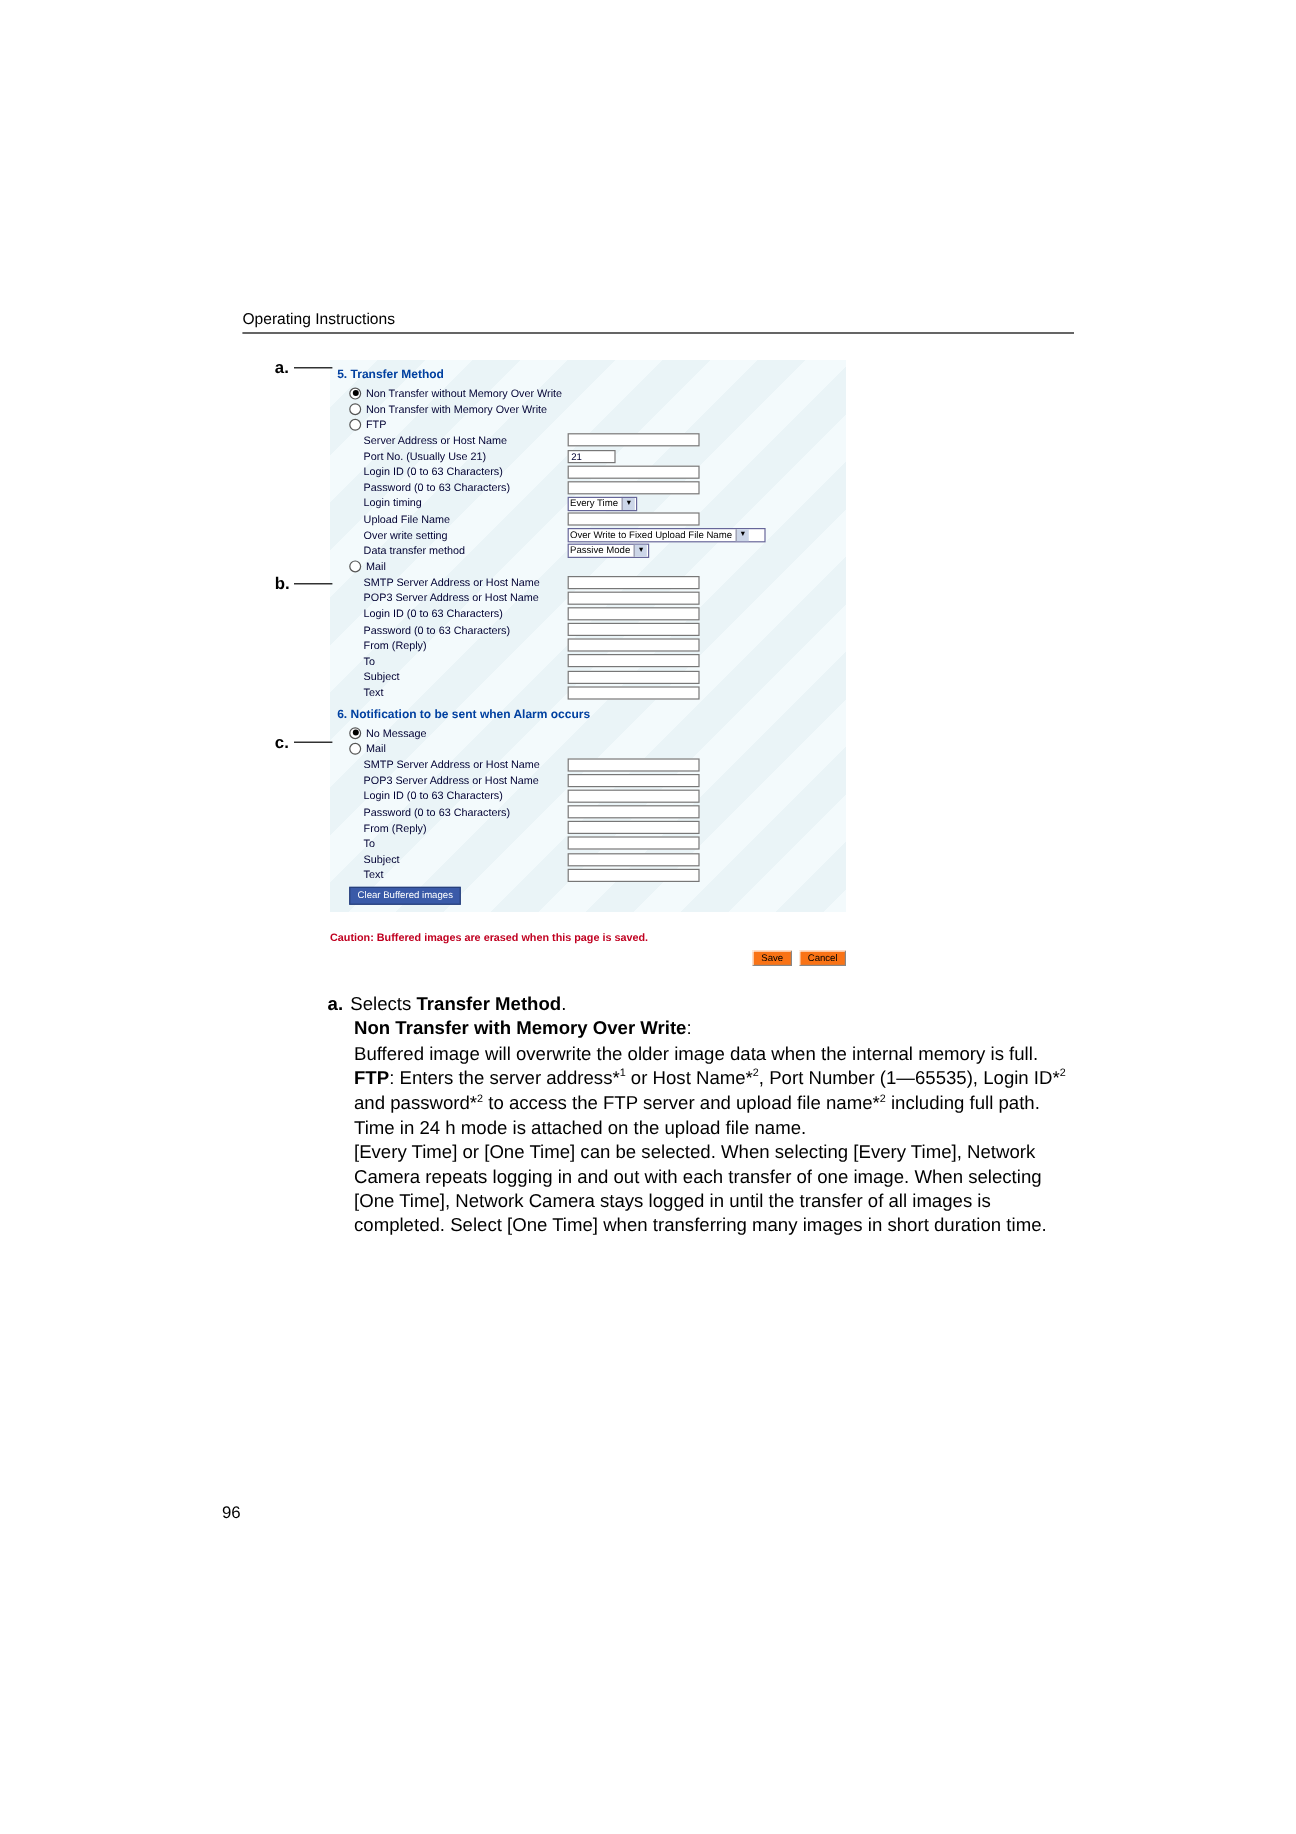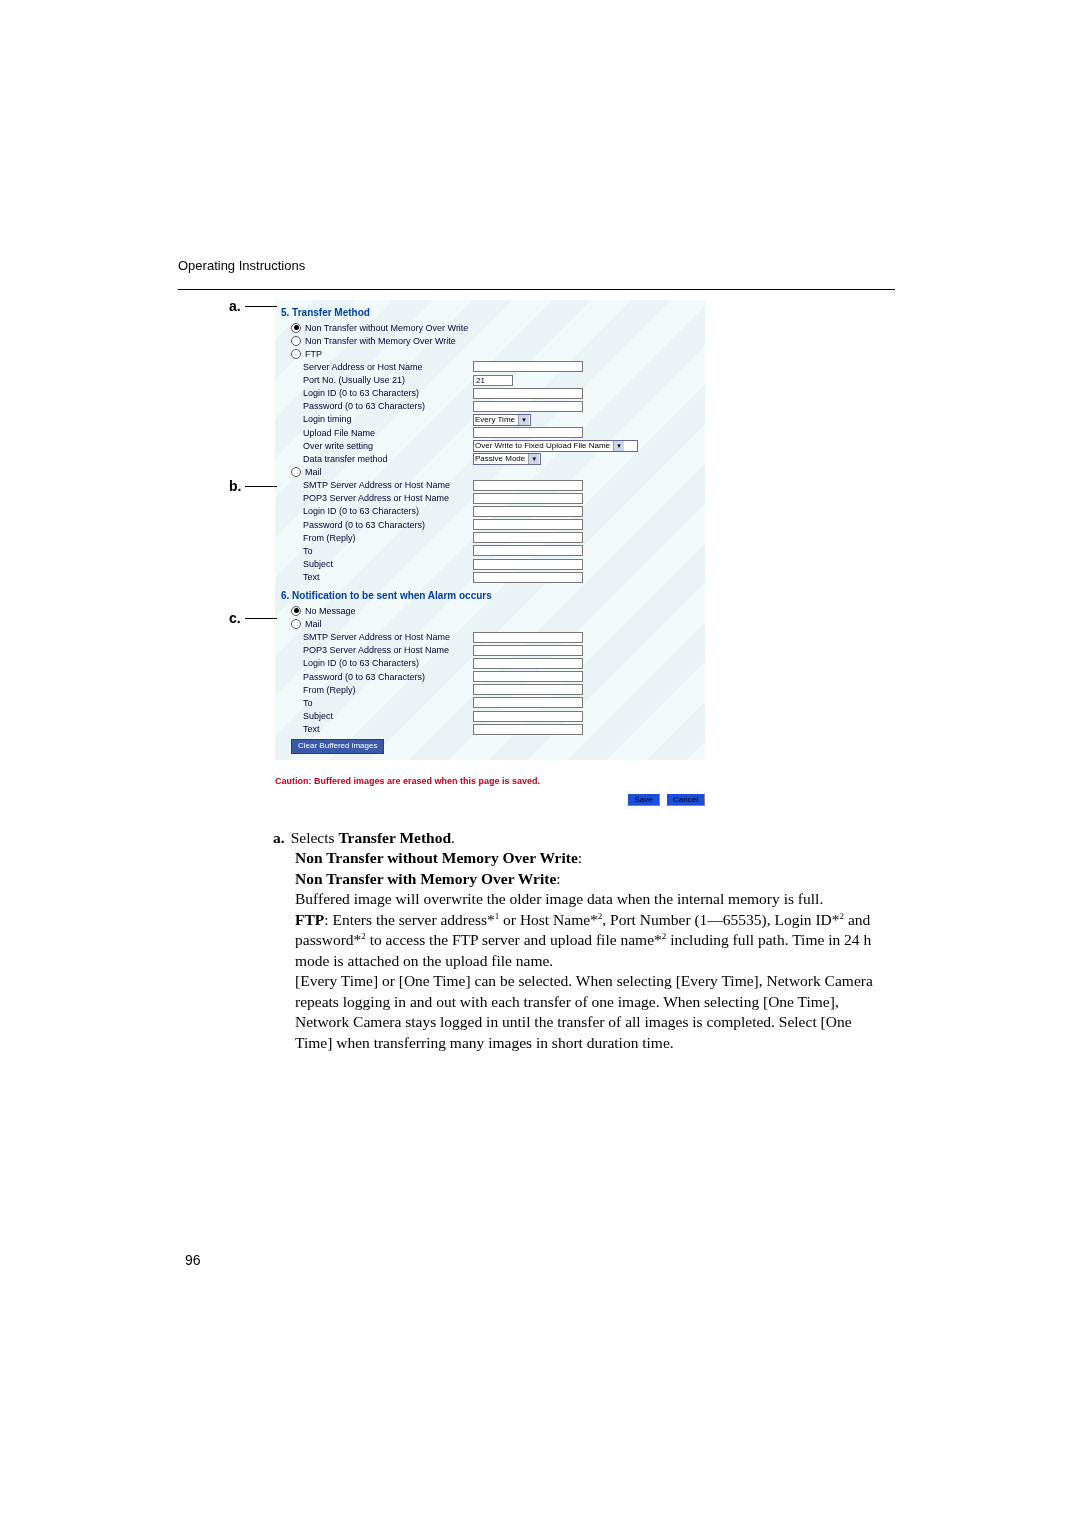--- a/index.html
+++ b/index.html
@@ -12,26 +12,26 @@
   .page {
     width: 1080px;
     height: 1528px;
     position: relative;
     box-sizing: border-box;
     padding: 250px 0 0 0;
   }
   .header {
     position: absolute;
     top: 258px;
-    left: 178px;
+    left: 202px;
     right: 185px;
     font-size: 13px;
     color: #000;
     border-bottom: 1px solid #000;
-    padding-bottom: 16px;
+    padding-bottom: 4px;
   }
   .pagenum {
     position: absolute;
     bottom: 260px;
     left: 185px;
     font-size: 14px;
   }
   .content {
     position: absolute;
     top: 300px;
@@ -106,21 +106,21 @@
     border: 1px solid #669; background:#fff; height:12px; font-size:8px;
     padding:0 1px; box-sizing:border-box; display:inline-flex; align-items:flex-start;
     color:#000;
   }
   .sel .tri {
     width:10px; height:10px; background:#ccd6e8; margin-left:3px;
     display:inline-flex; align-items:center; justify-content:center;
     font-size:7px; color:#000; border-left:1px solid #99a;
   }
   .btn {
-    display:inline-block; background:#1d4ed8; border:1px solid #888;
+    display:inline-block; background:#f97316; border:1px solid #888;
     border-top-color:#fff; border-left-color:#fff;
     font-size:8px; padding:1px 6px; color:#000;
   }
   .caution-row { font-size:9px; font-weight:bold; color:#c00020; margin-top:16px; }
   .bottom-btns { text-align:right; margin-top:2px; }
   .bottom-btns .btn { margin-left:2px; }
 
   
   .expl {
     margin-top: 22px;
@@ -128,21 +128,21 @@
     font-size: 15.5px;
     line-height: 1.32;
     color:#000;
     width: 618px;
   }
   .expl .item-letter {
     font-weight: bold;
     margin-right: 6px;
   }
   .expl .bold { font-weight: bold; }
-  .expl p { margin: 0; font-family: Liberation Serif, serif; }
+  .expl p { margin: 0; }
   .sup1 { font-size: 9px; vertical-align: super; }
 </style>
 </head>
 <body>
 
 <div class="page">
   <div class="header">Operating Instructions</div>
 
   <div class="content">
 
@@ -313,23 +313,20 @@
       <div class="caution-row">Caution: Buffered images are erased when this page is saved.</div>
       <div class="bottom-btns">
         <span class="btn">Save</span>
         <span class="btn">Cancel</span>
       </div>
     </div>
 
     <div class="expl">
       <p>
         <span class="item-letter">a.</span><span>Selects </span><span class="bold">Transfer Method</span><span>.</span>
-      </p>
-      <p style="margin-left:22px">
-        <span class="bold">Non Transfer without Memory Over Write</span><span>:</span>
       </p>
       <p style="margin-left:22px">
         <span class="bold">Non Transfer with Memory Over Write</span><span>:</span>
       </p>
       <p style="margin-left:22px">Buffered image will overwrite the older image data when the internal memory is full.</p>
       <p style="margin-left:22px">
         <span class="bold">FTP</span><span>: Enters the server address*</span><span class="sup1">1</span><span> or Host Name*</span><span class="sup1">2</span><span>, Port Number (1—65535), Login ID*</span><span class="sup1">2</span><span> and password*</span><span class="sup1">2</span><span> to access the FTP server and upload file name*</span><span class="sup1">2</span><span> including full path. Time in 24 h mode is attached on the upload file name.</span>
       </p>
       <p style="margin-left:22px">[Every Time] or [One Time] can be selected. When selecting [Every Time], Network Camera repeats logging in and out with each transfer of one image. When selecting [One Time], Network Camera stays logged in until the transfer of all images is completed. Select [One Time] when transferring many images in short duration time.</p>
     </div>

